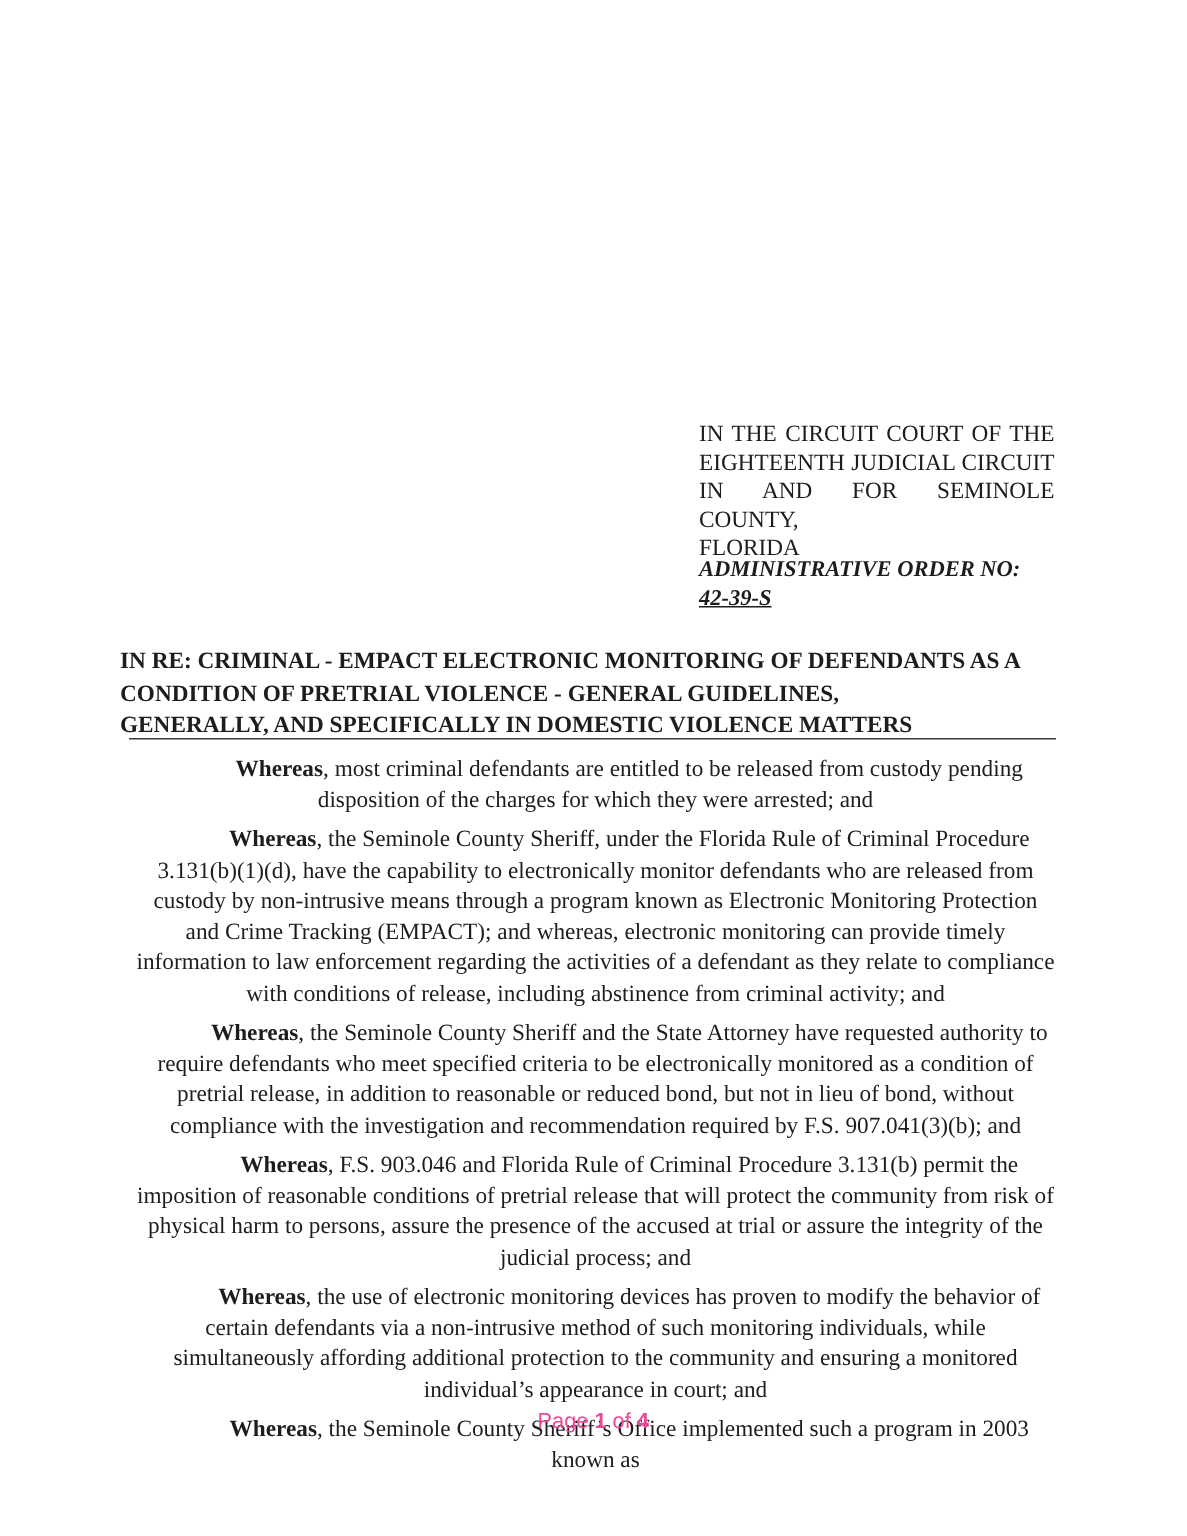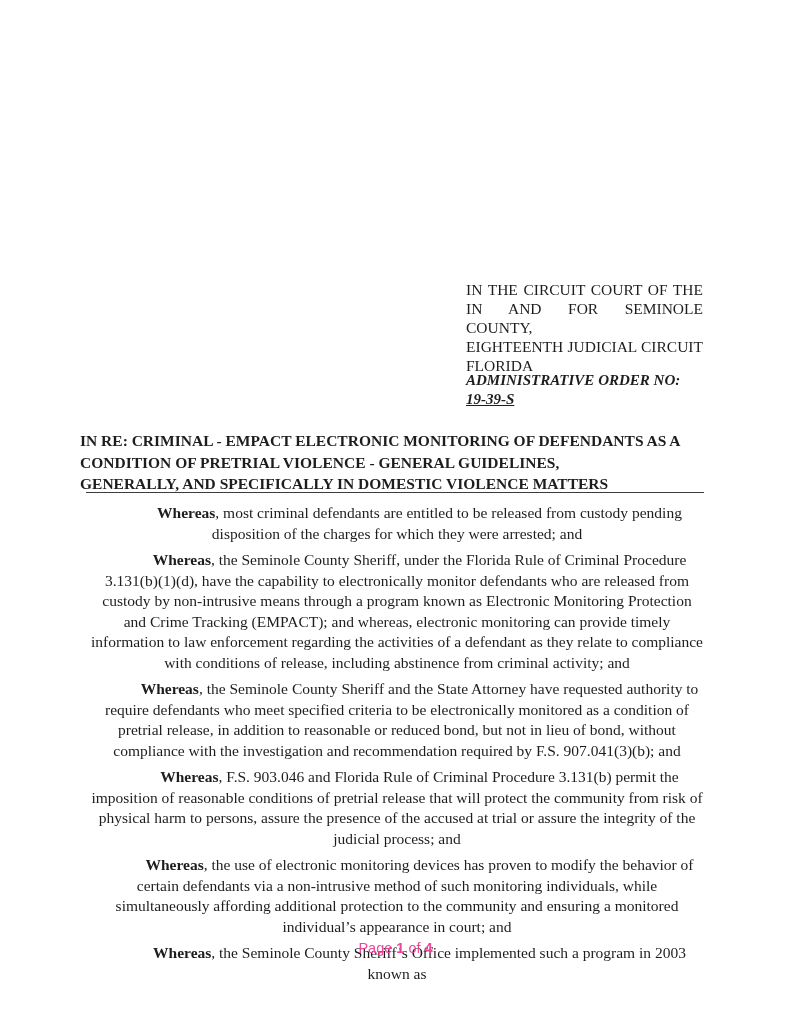--- a/index.html
+++ b/index.html
@@ -95,28 +95,28 @@
   }
   .footer b { font-weight: bold; }
 </style>
 </head>
 <body>
 
 <div class="page">
 
   <div class="court-block">
     <div class="court-line">IN THE CIRCUIT COURT OF THE</div>
+    <div class="court-line">EIGHTEENTH JUDICIAL CIRCUIT</div>
     <div class="court-line">IN AND FOR SEMINOLE COUNTY,</div>
-    <div class="court-line">EIGHTEENTH JUDICIAL CIRCUIT</div>
     <div class="court-line last">FLORIDA</div>
   </div>
 
   <div class="order-block">
     <div>ADMINISTRATIVE ORDER NO:</div>
-    <div class="order-number">19-39-S</div>
+    <div class="order-number">42-39-S</div>
   </div>
 
   <h1 class="title-block">
     <span class="title-line">IN RE: CRIMINAL - EMPACT ELECTRONIC MONITORING OF DEFENDANTS AS A</span>
     <span class="title-line">CONDITION OF PRETRIAL VIOLENCE - GENERAL GUIDELINES,</span>
     <span class="title-line">GENERALLY, AND SPECIFICALLY IN DOMESTIC VIOLENCE MATTERS</span>
   </h1>
 
   <div class="rule"></div>
 

